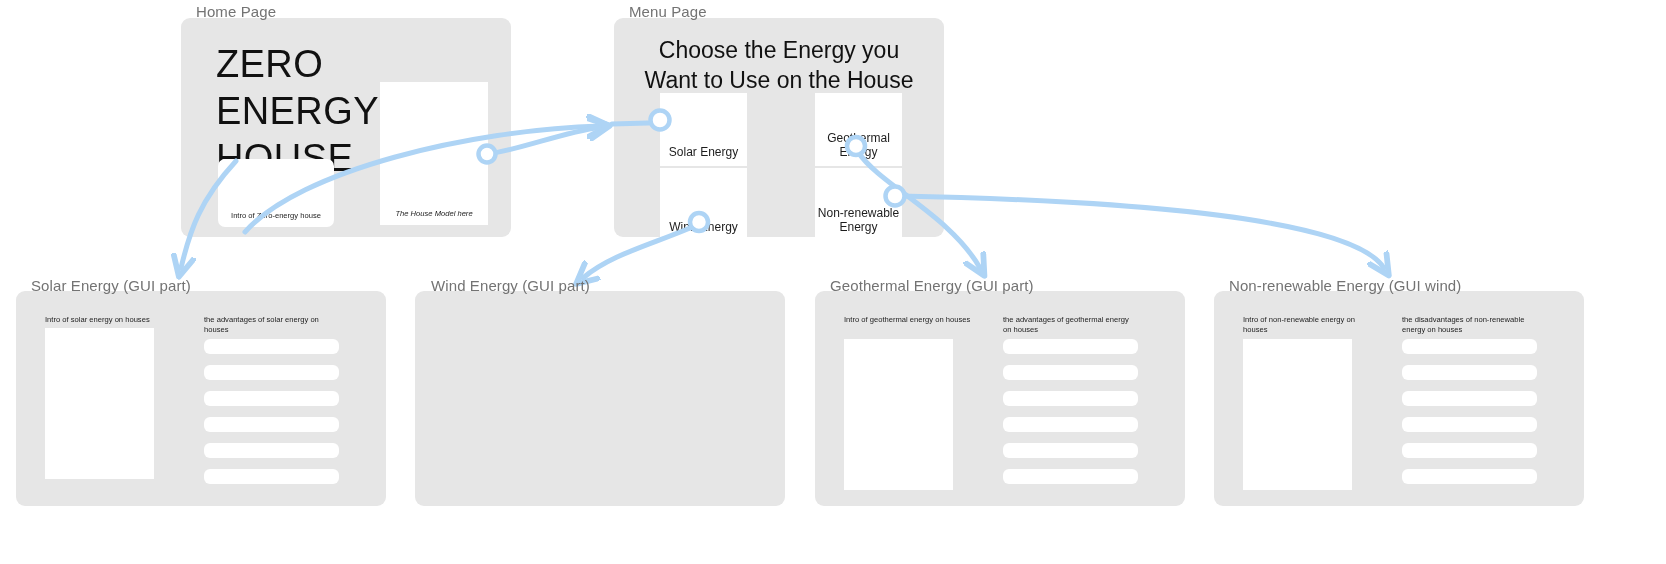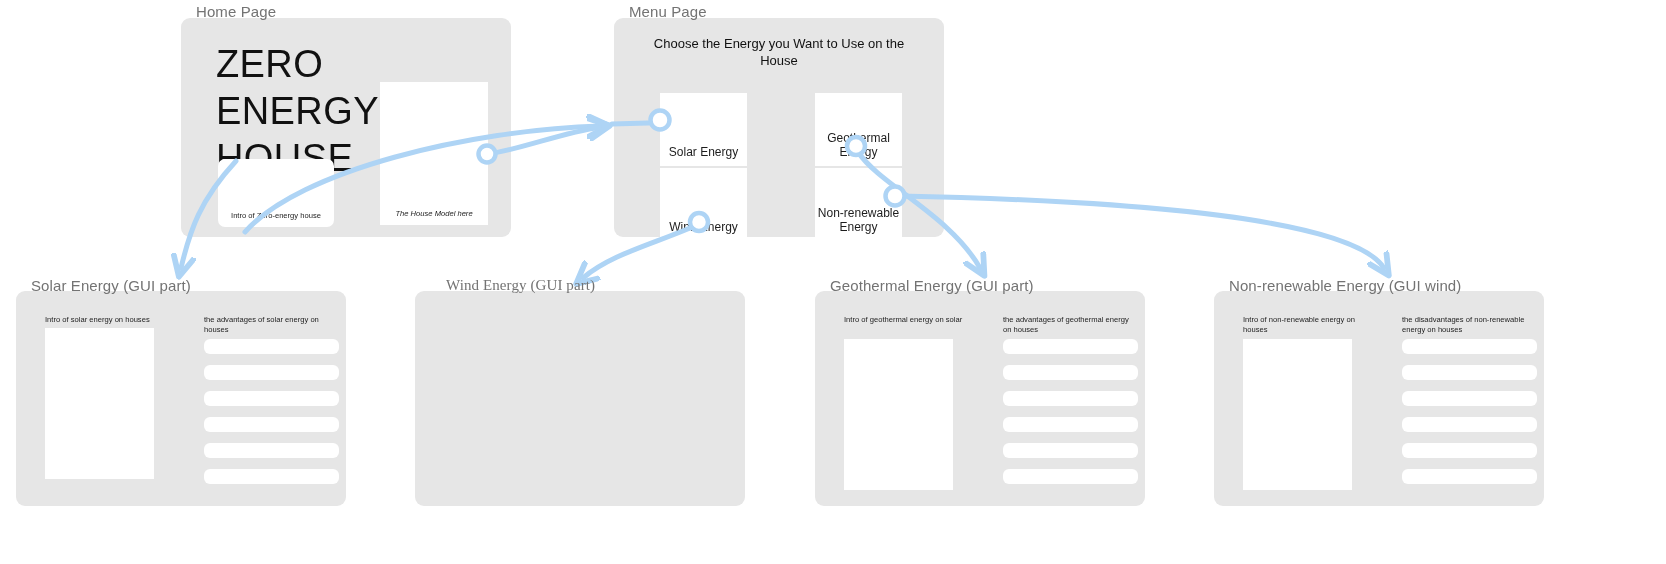--- a/index.html
+++ b/index.html
@@ -86,21 +86,21 @@
 
   
   #menu-frame { left: 614px; top: 18px; width: 330px; height: 219px; }
 
   .menu-title {
     position: absolute;
     left: 26px;
     top: 18px;
     width: 278px;
     text-align: center;
-    font-size: 13px;
+    font-size: 23px;
     line-height: 1.3;
     color: #111111;
     font-weight: 400;
   }
 
   .menu-card {
     position: absolute;
     background: #ffffff;
   }
   .menu-card-label {
@@ -119,20 +119,21 @@
 
   
   .gui-frame {
     position: absolute;
     top: 291px;
     width: 330px;
     height: 215px;
     background: #e6e6e6;
     border-radius: 9px;
     z-index: 2;
+    padding-left: 40px;
   }
   #gui-frame-0 { left: 16px; }
   #gui-frame-1 { left: 415px; }
   #gui-frame-2 { left: 815px; }
   #gui-frame-3 { left: 1214px; }
 
   .col-left  { position: absolute; left: 29px;  top: 24px; width: 138px; }
   .col-right { position: absolute; left: 168px; top: 24px; width: 135px; margin-left: 20px; }
 
   .col-label {
@@ -243,28 +244,28 @@
         <div class="pill"></div>
         <div class="pill"></div>
         <div class="pill"></div>
         <div class="pill"></div>
         <div class="pill"></div>
         <div class="pill"></div>
       </div>
     </div>
   </div>
 
-  <div class="caption" style="left:446px; top:277px;font-family:Liberation Serif, serif;">Wind Energy (GUI part)</div>
+  <div class="caption" style="left:431px; top:277px;">Wind Energy (GUI part)</div>
   <div class="gui-frame" id="gui-frame-1">
   </div>
 
   <div class="caption" style="left:830px; top:277px;">Geothermal Energy (GUI part)</div>
   <div class="gui-frame" id="gui-frame-2">
     <div class="col-left">
-      <div class="col-label two-line">Intro of geothermal energy on solar</div>
+      <div class="col-label two-line">Intro of geothermal energy on houses</div>
       <div class="doc-box"></div>
     </div>
     <div class="col-right">
       <div class="col-label two-line">the advantages of geothermal energy on houses</div>
       <div class="pill-list">
         <div class="pill"></div>
         <div class="pill"></div>
         <div class="pill"></div>
         <div class="pill"></div>
         <div class="pill"></div>

